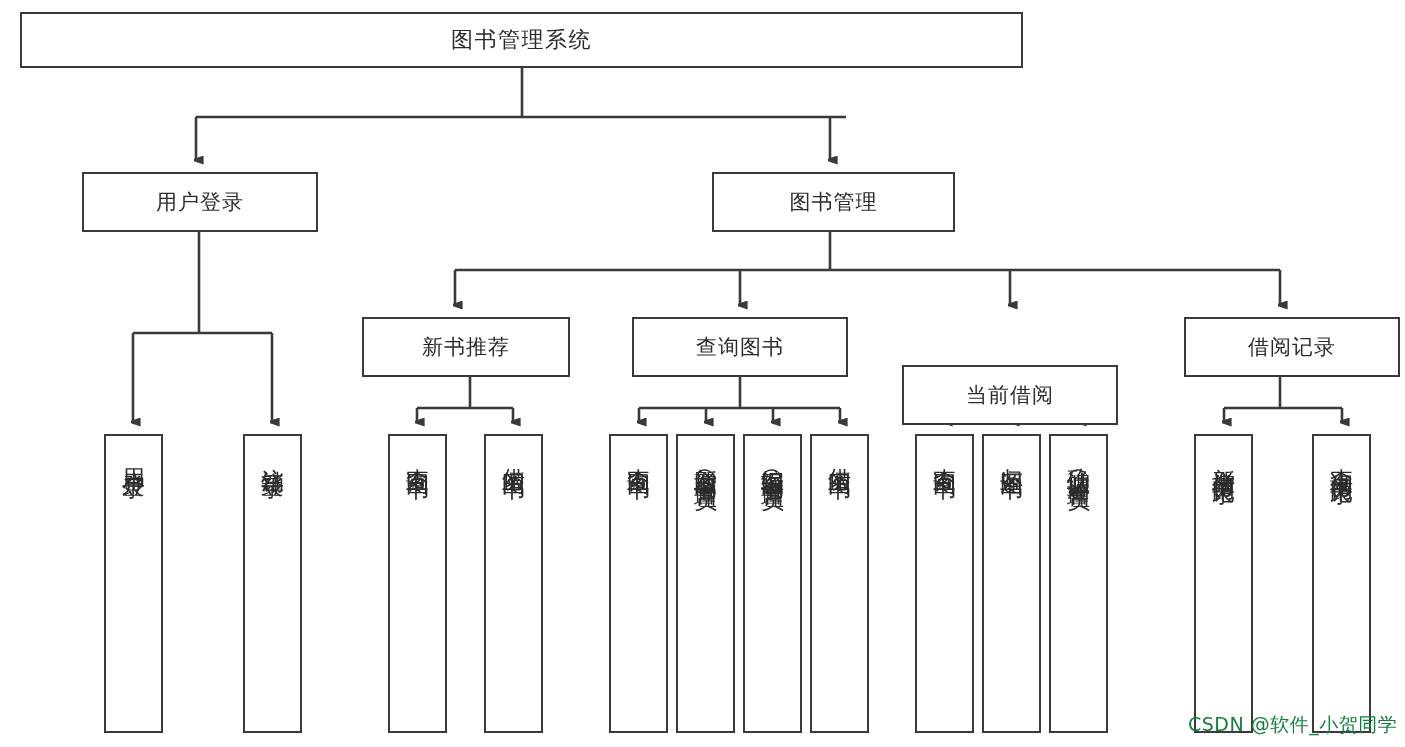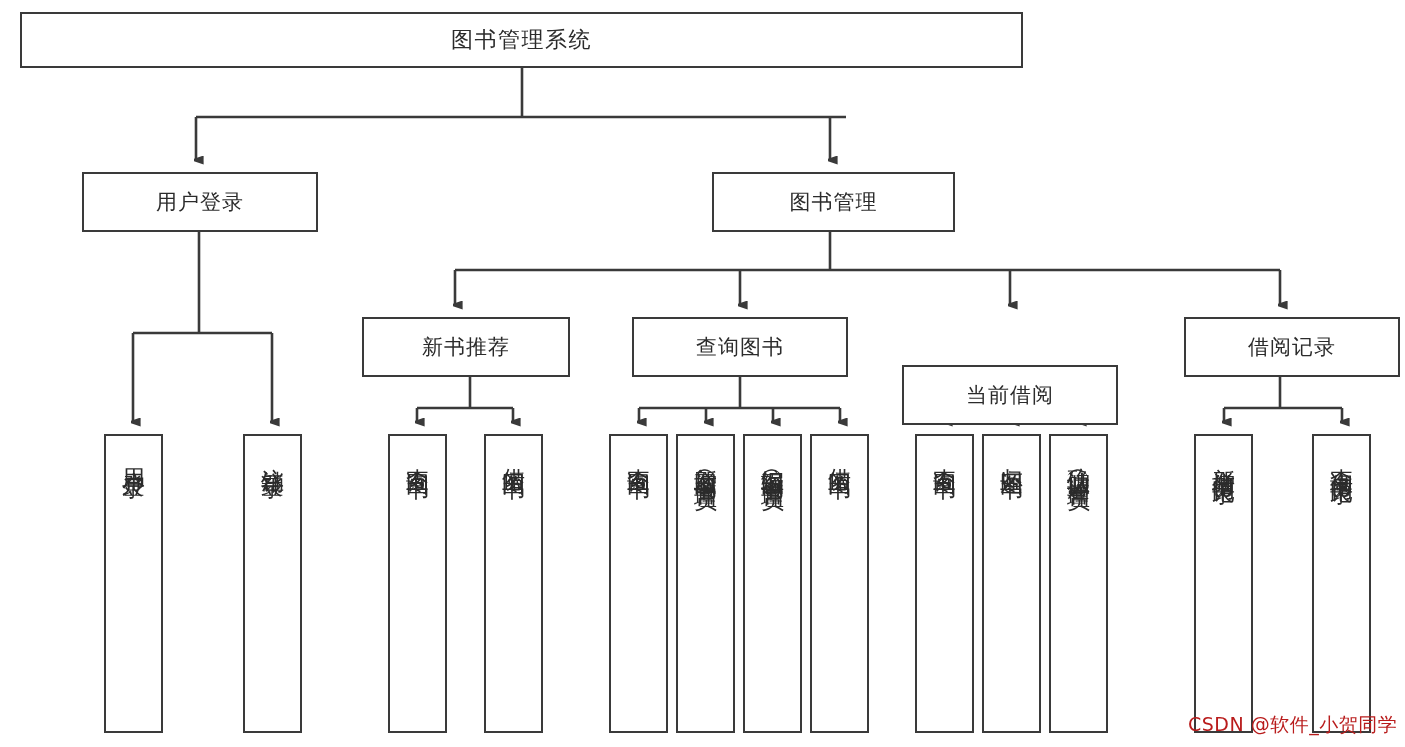--- a/index.html
+++ b/index.html
@@ -44,21 +44,21 @@
     text-orientation:upright;
     font-size:23px;
     line-height:1.0;
     letter-spacing:3px;
     white-space:pre;
   }
   .watermark{
     position:absolute;
     left:1188px;top:712px;
     font-size:19px;
-    color:#b91c1c;
+    color:#15803d;
     letter-spacing:0.5px;
     white-space:nowrap;
     pointer-events:none;
   }
 </style>
 </head>
 <body>
 
 <div id="canvas">
 

